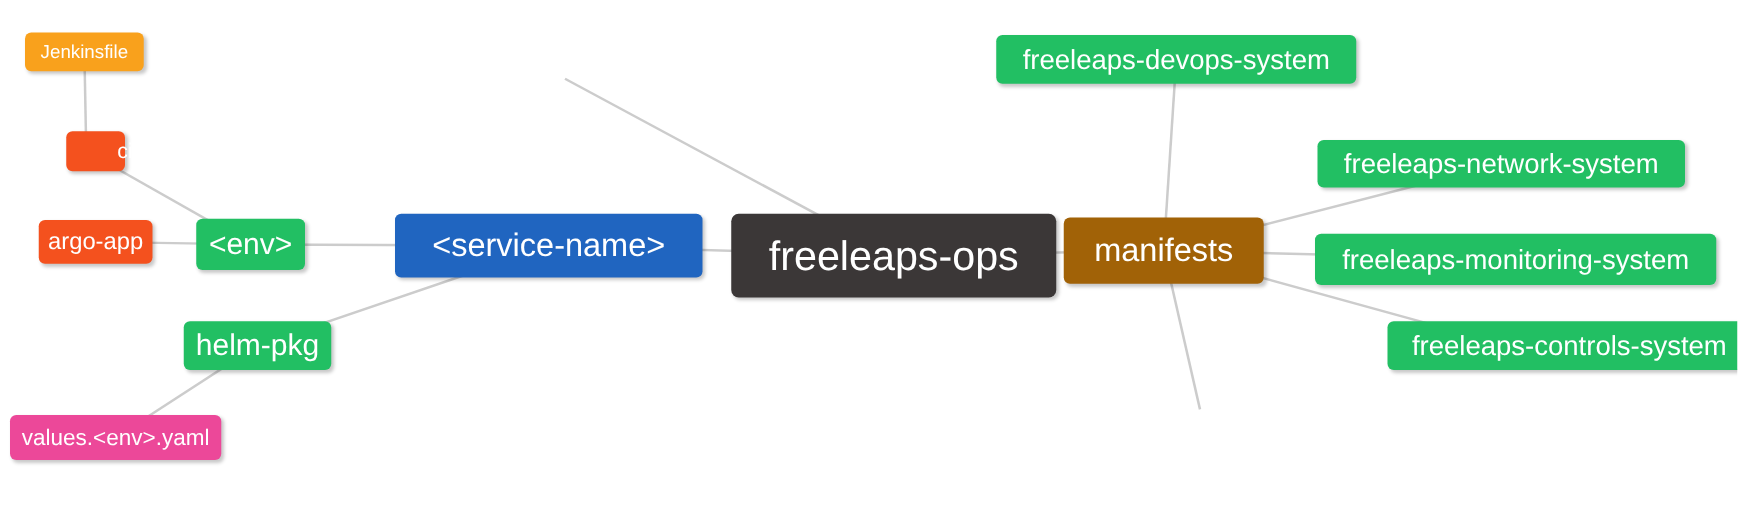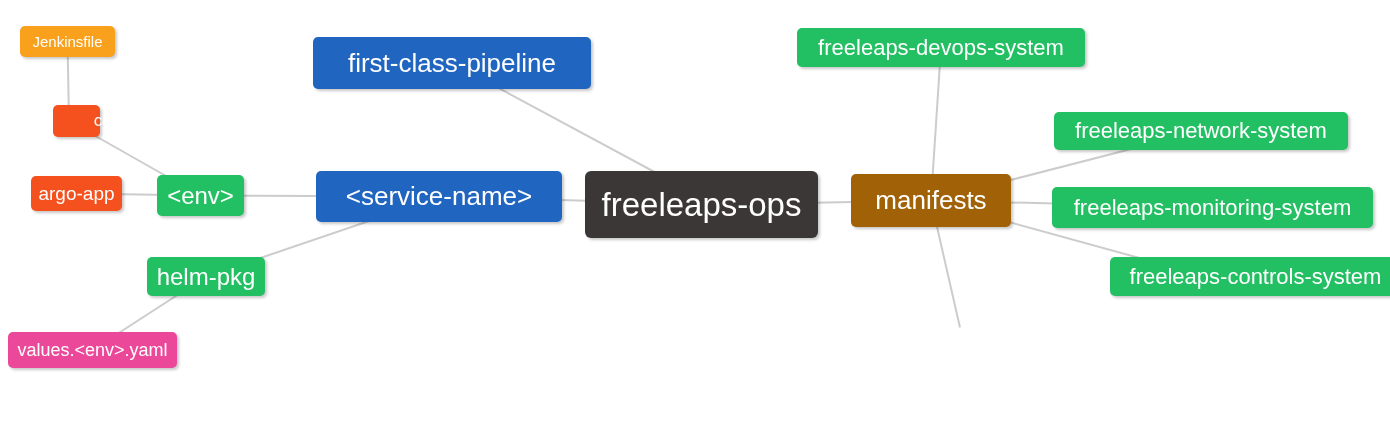--- a/index.html
+++ b/index.html
@@ -34,21 +34,21 @@
 
   
   .n-jenkinsfile          { left: 20px;   top: 26px;  width: 95px;  height: 31px;  font-size: 15px; }
   .n-ci                   { left: 53px;   top: 105px; width: 32px;  height: 32px;  font-size: 17px; }
   .n-argo-app             { left: 31px;   top: 176px; width: 91px;  height: 35px;  font-size: 19px; }
   .n-env                  { left: 157px;  top: 175px; width: 87px;  height: 41px;  font-size: 24px; }
   .n-helm-pkg             { left: 147px;  top: 257px; width: 118px; height: 39px;  font-size: 24px; }
   .n-values-env-yaml      { left: 8px;    top: 332px; width: 169px; height: 36px;  font-size: 18px; }
   .n-first-class-pipeline { left: 313px;  top: 37px;  width: 278px; height: 52px;  font-size: 26px; }
   .n-service-name         { left: 316px;  top: 171px; width: 246px; height: 51px;  font-size: 26px; }
-  .n-freeleaps-ops        { left: 585px;  top: 171px; width: 233px; height: 67px;  font-size: 33px; border-radius: 6px; }
+  .n-freeleaps-ops        { left: 585px;  top: 171px; width: 260px; height: 67px;  font-size: 33px; border-radius: 6px; }
   .n-manifests            { left: 851px;  top: 174px; width: 160px; height: 53px;  font-size: 26px; }
   .n-devops               { left: 797px;  top: 28px;  width: 288px; height: 39px;  font-size: 22px; }
   .n-network              { left: 1054px; top: 112px; width: 294px; height: 38px;  font-size: 22px; }
   .n-monitoring           { left: 1052px; top: 187px; width: 321px; height: 41px;  font-size: 22px; }
   .n-controls             { left: 1110px; top: 257px; width: 291px; height: 39px;  font-size: 22px; }
   .n-storage              { left: 815px;  top: 308px; width: 290px; height: 39px;  font-size: 22px; }
 </style>
 </head>
 <body style="background: rgb(255, 255, 255);">
 
@@ -87,23 +87,20 @@
   </div>
 
   <div class="node n-env" style="background: rgb(34, 191, 99); color: rgb(255, 255, 255);">
     <span class="lbl">&lt;env&gt;</span>
   </div>
 
   <div class="node n-values-env-yaml" style="background: #ec4899; color: rgb(255, 255, 255);">
     <span class="lbl">values.&lt;env&gt;.yaml</span>
   </div>
 
-  <div class="node n-first-class-pipeline" style="background: rgb(32, 101, 192); color: rgb(255, 255, 255);">
-    <span class="lbl">first-class-pipeline</span>
-  </div>
 
   <div class="node n-service-name" style="background: rgb(32, 101, 192); color: rgb(255, 255, 255);">
     <span class="lbl">&lt;service-name&gt;</span>
   </div>
 
   <div class="node n-freeleaps-ops" style="background: rgb(59, 55, 55); color: rgb(255, 255, 255);">
     <span class="lbl">freeleaps-ops</span>
   </div>
 
   <div class="node n-manifests" style="background: #a16207; color: rgb(255, 255, 255);">

